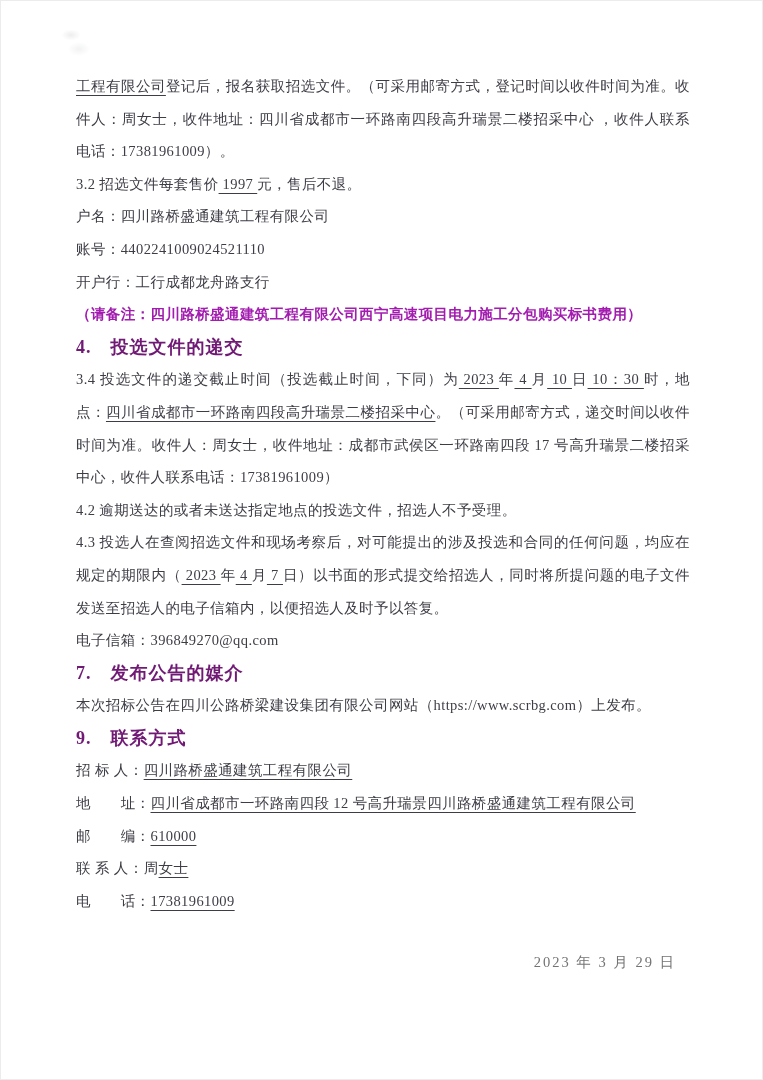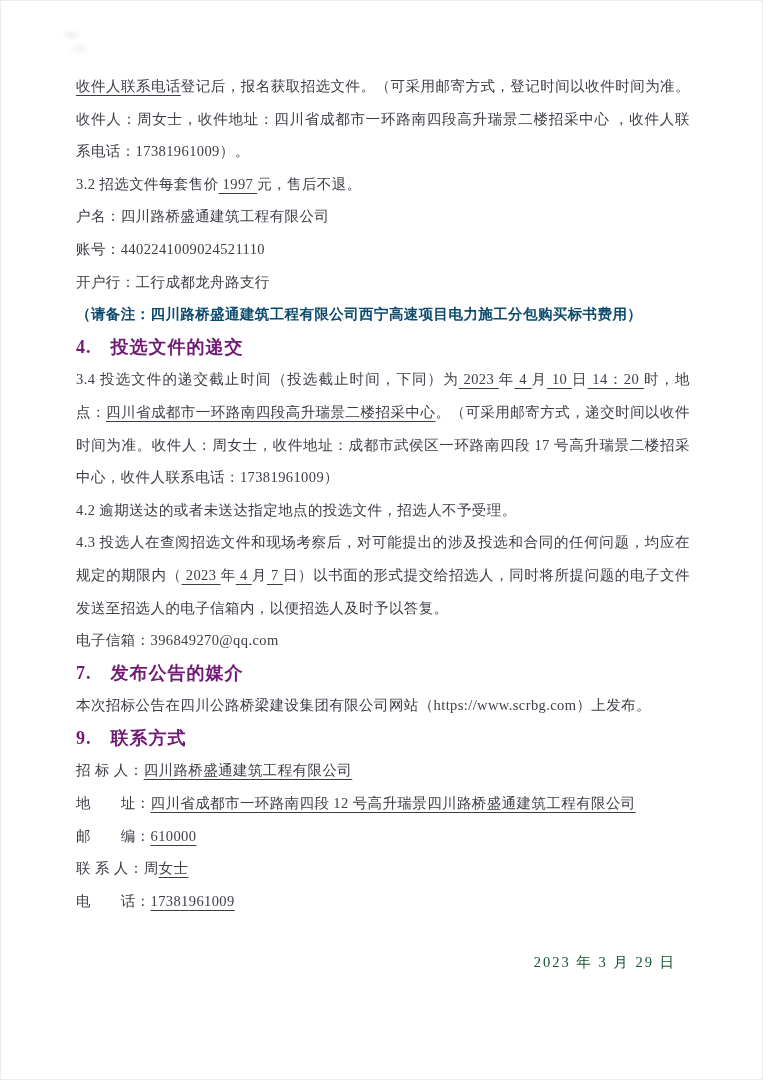--- a/index.html
+++ b/index.html
@@ -38,56 +38,56 @@
     margin: 0;
     font-size: 14.5px;
     line-height: 32.6px;
     letter-spacing: 0.4px;
   }
   .blk.body {
     text-align: justify;
   }
   .blk.bold {
     font-weight: 700;
-    color: #0c4a6e;
+    color: #a21caf;
     text-align: justify;
   }
   .blk.heading {
     font-size: 18px;
     font-weight: 700;
     color: #701a75;
     letter-spacing: 1px;
   }
   .blk.date {
     text-align: right;
     padding-right: 14px;
     margin-top: 29px;
     letter-spacing: 2px;
-    color: #14532d;
+    color: #737373;
   }
   .u {
     text-decoration: underline;
     text-decoration-thickness: 1px;
     text-underline-offset: 4px;
   }
 </style>
 </head>
 <body>
 
 <div class="page">
   <div class="scan-artifact"></div>
   <div class="doc-body">
-      <p class="blk body"><span class="u">收件人联系电话</span><span>登记后，报名获取招选文件。（可采用邮寄方式，登记时间以收件时间为准。收件人：周女士，收件地址：四川省成都市一环路南四段高升瑞景二楼招采中心 ，收件人联系电话：17381961009）。</span></p>
+      <p class="blk body"><span class="u">工程有限公司</span><span>登记后，报名获取招选文件。（可采用邮寄方式，登记时间以收件时间为准。收件人：周女士，收件地址：四川省成都市一环路南四段高升瑞景二楼招采中心 ，收件人联系电话：17381961009）。</span></p>
       <p class="blk body"><span>3.2 招选文件每套售价</span><span class="u"> 1997 </span><span>元，售后不退。</span></p>
       <p class="blk body"><span>户名：四川路桥盛通建筑工程有限公司</span></p>
       <p class="blk body"><span>账号：4402241009024521110</span></p>
       <p class="blk body"><span>开户行：工行成都龙舟路支行</span></p>
       <p class="blk bold"><span>（请备注：四川路桥盛通建筑工程有限公司西宁高速项目电力施工分包购买标书费用）</span></p>
       <p class="blk heading"><span>4.　投选文件的递交</span></p>
-      <p class="blk body"><span>3.4 投选文件的递交截止时间（投选截止时间，下同）为</span><span class="u"> 2023 </span><span>年</span><span class="u"> 4 </span><span>月</span><span class="u"> 10 </span><span>日</span><span class="u"> 14：20 </span><span>时，地点：</span><span class="u">四川省成都市一环路南四段高升瑞景二楼招采中心</span><span>。（可采用邮寄方式，递交时间以收件时间为准。收件人：周女士，收件地址：成都市武侯区一环路南四段 17 号高升瑞景二楼招采中心，收件人联系电话：17381961009）</span></p>
+      <p class="blk body"><span>3.4 投选文件的递交截止时间（投选截止时间，下同）为</span><span class="u"> 2023 </span><span>年</span><span class="u"> 4 </span><span>月</span><span class="u"> 10 </span><span>日</span><span class="u"> 10：30 </span><span>时，地点：</span><span class="u">四川省成都市一环路南四段高升瑞景二楼招采中心</span><span>。（可采用邮寄方式，递交时间以收件时间为准。收件人：周女士，收件地址：成都市武侯区一环路南四段 17 号高升瑞景二楼招采中心，收件人联系电话：17381961009）</span></p>
       <p class="blk body"><span>4.2 逾期送达的或者未送达指定地点的投选文件，招选人不予受理。</span></p>
       <p class="blk body"><span>4.3 投选人在查阅招选文件和现场考察后，对可能提出的涉及投选和合同的任何问题，均应在规定的期限内（</span><span class="u"> 2023 </span><span>年</span><span class="u"> 4 </span><span>月</span><span class="u"> 7 </span><span>日）以书面的形式提交给招选人，同时将所提问题的电子文件发送至招选人的电子信箱内，以便招选人及时予以答复。</span></p>
       <p class="blk body"><span>电子信箱：396849270@qq.com</span></p>
       <p class="blk heading"><span>7.　发布公告的媒介</span></p>
       <p class="blk body"><span>本次招标公告在四川公路桥梁建设集团有限公司网站（https://www.scrbg.com）上发布。</span></p>
       <p class="blk heading"><span>9.　联系方式</span></p>
       <p class="blk body"><span>招 标 人：</span><span class="u">四川路桥盛通建筑工程有限公司</span></p>
       <p class="blk body"><span>地　　址：</span><span class="u">四川省成都市一环路南四段 12 号高升瑞景四川路桥盛通建筑工程有限公司</span></p>
       <p class="blk body"><span>邮　　编：</span><span class="u">610000 </span></p>
       <p class="blk body"><span>联 系 人：周</span><span class="u">女士</span></p>

